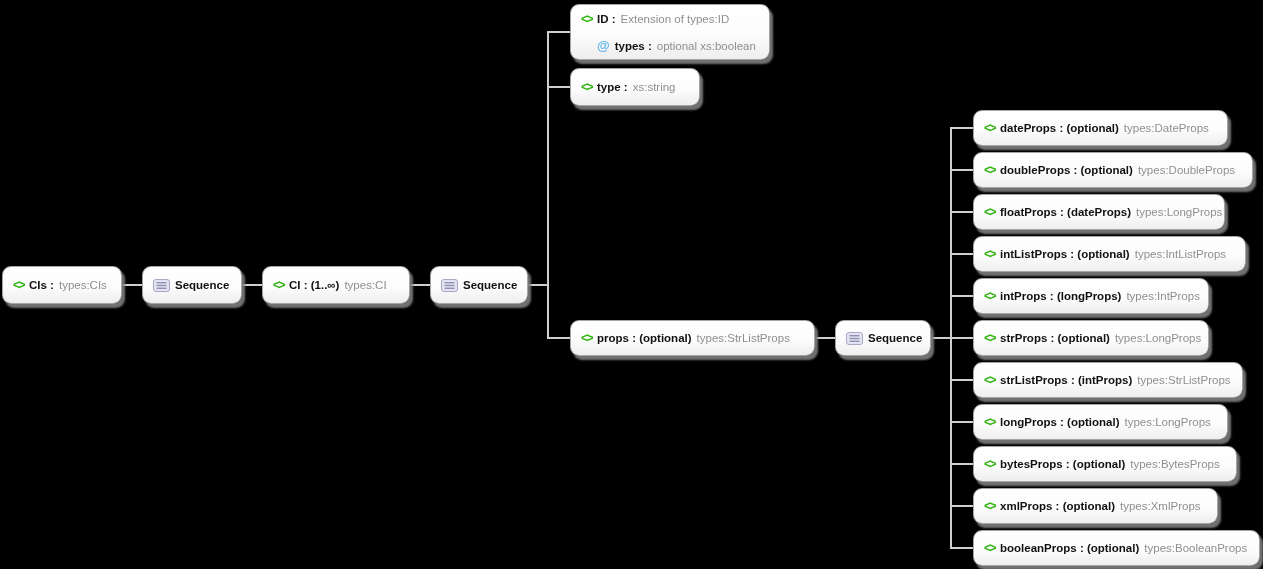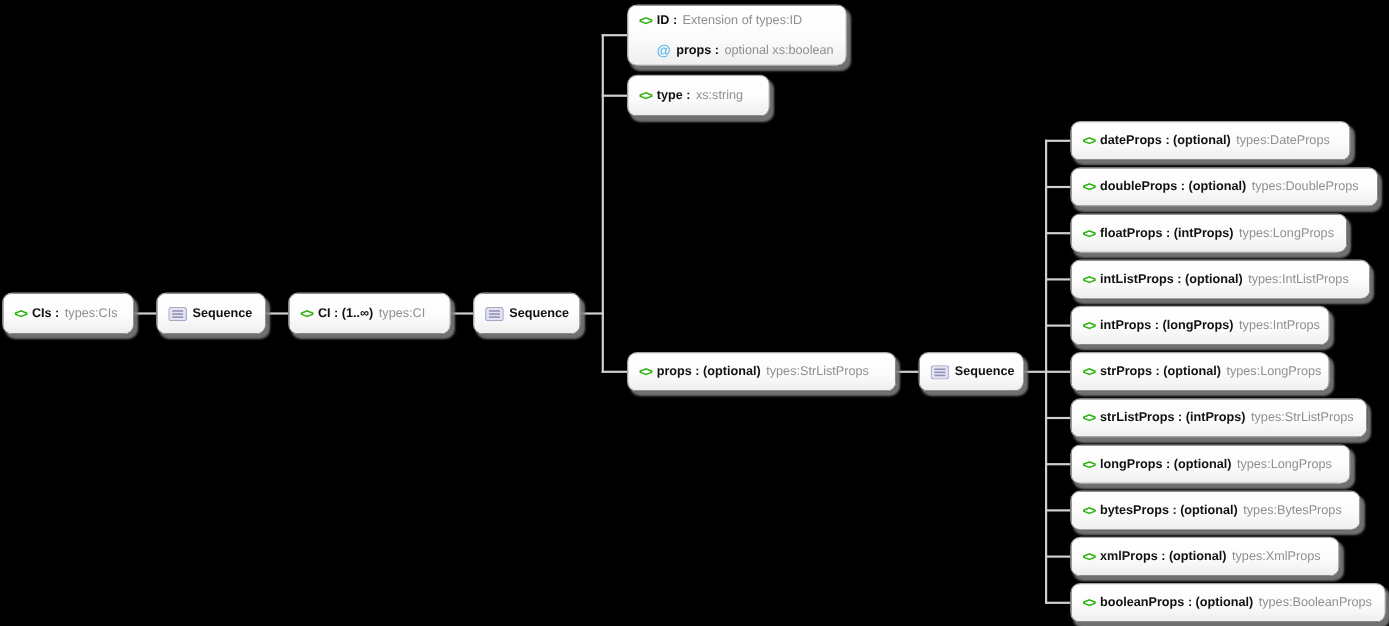--- a/index.html
+++ b/index.html
@@ -101,21 +101,21 @@
   </div>
 
   <div class="node multi" style="left:570px;top:4px;width:200px;height:56px">
     <div class="row">
       <span class="icon-element">&lt;&gt;</span>
       <span class="name">ID :</span>
       <span class="type">Extension of types:ID</span>
     </div>
     <div class="row attr">
       <span class="icon-attribute">@</span>
-      <span class="name">props :</span>
+      <span class="name">types :</span>
       <span class="type">optional xs:boolean</span>
     </div>
   </div>
 
   <div class="node" style="left:570px;top:68px;width:130px;height:38px">
     <span class="icon-element">&lt;&gt;</span>
     <span class="name">type :</span>
     <span class="type">xs:string</span>
   </div>
 
@@ -144,21 +144,21 @@
   </div>
 
   <div class="node" style="left:973px;top:152px;width:280px;height:36px">
     <span class="icon-element">&lt;&gt;</span>
     <span class="name">doubleProps : (optional)</span>
     <span class="type">types:DoubleProps</span>
   </div>
 
   <div class="node" style="left:973px;top:194px;width:252px;height:36px">
     <span class="icon-element">&lt;&gt;</span>
-    <span class="name">floatProps : (intProps)</span>
+    <span class="name">floatProps : (dateProps)</span>
     <span class="type">types:LongProps</span>
   </div>
 
   <div class="node" style="left:973px;top:236px;width:273px;height:36px">
     <span class="icon-element">&lt;&gt;</span>
     <span class="name">intListProps : (optional)</span>
     <span class="type">types:IntListProps</span>
   </div>
 
   <div class="node" style="left:973px;top:278px;width:236px;height:36px">

